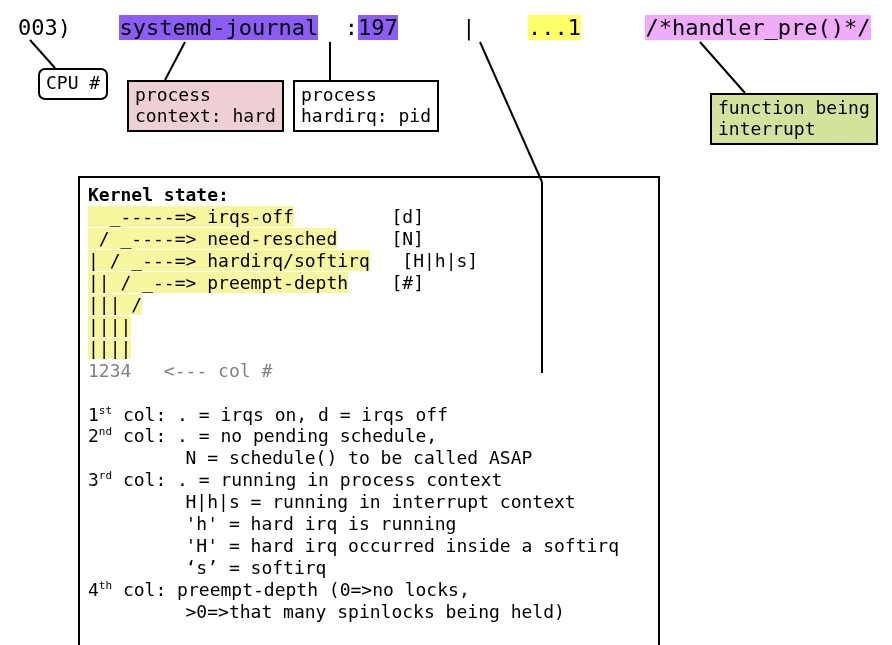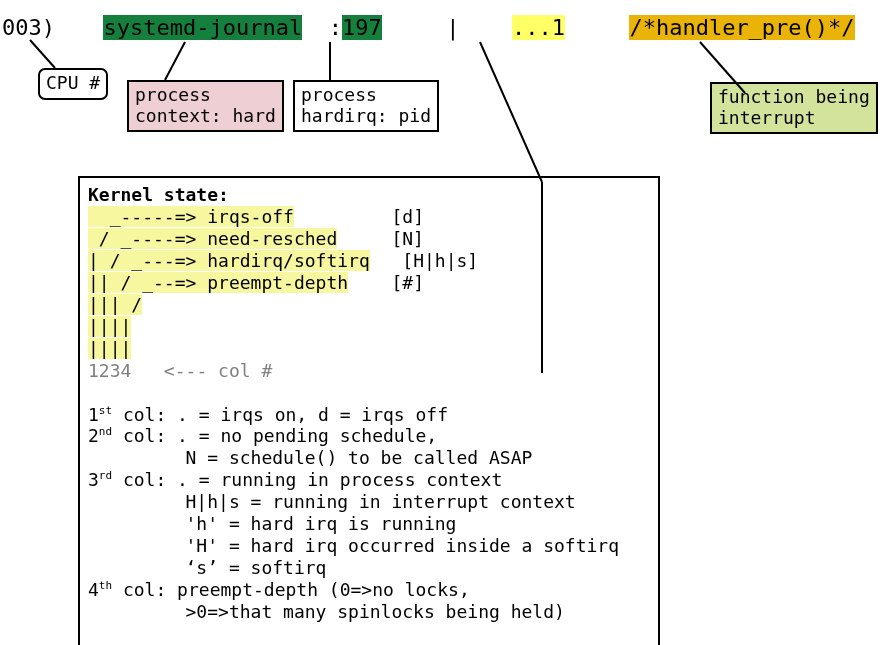--- a/index.html
+++ b/index.html
@@ -5,23 +5,23 @@
   html,body{margin:0;padding:0;background:#fff;}
   body{
     width:892px;height:645px;
     font-family:"DejaVu Sans Mono","Liberation Mono",Consolas,monospace;
     font-size:20px;
     color:#000;
     position:relative;
   }
   .topline{position:absolute;top:15px;left:0;font-size:22px;}
   .topline span{display:inline-block;}
-  .hl-blue{background:#15803d;}
+  .hl-blue{background:#8b5cf6;}
   .hl-yellow{background:#ffff66;}
-  .hl-green{background:#eab308;}
+  .hl-green{background:#f0abfc;}
   .callout{
     position:absolute;
     border:2px solid #000;
     padding:3px 6px 4px 6px;
     font-size:18px;
     line-height:1.15;
     background:#fff;
   }
   .callout.pink{background:#eecfd4;}
   .callout.green{background:#d3e39b;}
@@ -40,21 +40,21 @@
   .ks-title{font-weight:bold;}
   .ks-hl{background:#f7f7a0;}
   .gray{color:#808080;}
   .sup{font-size:11px;vertical-align:super;}
   svg.leads{position:absolute;left:0;top:0;pointer-events:none;}
 </style>
 </head>
 <body>
 
 <div class="topline">
-  <span style="margin-left:2px;">003)</span>
+  <span style="margin-left:18px;">003)</span>
   <span style="width:22px;"></span>
   <span class="hl-blue">systemd-journal</span>
   <span style="width:0px;"></span>
   <span>:</span><span class="hl-blue">197</span>
   <span style="width:38px;"></span>
   <span>|</span>
   <span style="width:26px;"></span>
   <span class="hl-yellow">...1</span>
   <span style="width:38px;"></span>
   <span class="hl-green"><span>/* </span><span>handler_pre()</span><span> */</span></span>
@@ -67,21 +67,21 @@
 <div class="callout pink" style="left:127px; top:80px;">
   <span>process</span><br>
   <span>context: hard</span>
 </div>
 
 <div class="callout" style="left:293px; top:80px;">
   <span>process</span><br>
   <span>hardirq: pid</span>
 </div>
 
-<div class="callout green" style="left:710px; top:82px;">
+<div class="callout green" style="left:710px; top:93px;">
   <span>function being</span><br>
   <span>interrupt</span>
 </div>
 
 <svg class="leads" width="892" height="645">
   <line x1="30" y1="40" x2="55" y2="68" stroke="#000" stroke-width="2"></line>
   <line x1="185" y1="42" x2="165" y2="80" stroke="#000" stroke-width="2"></line>
   <line x1="330" y1="42" x2="330" y2="80" stroke="#000" stroke-width="2"></line>
   <line x1="480" y1="42" x2="542" y2="182" stroke="#000" stroke-width="2"></line>
   <line x1="542" y1="182" x2="542" y2="373" stroke="#000" stroke-width="2"></line>

